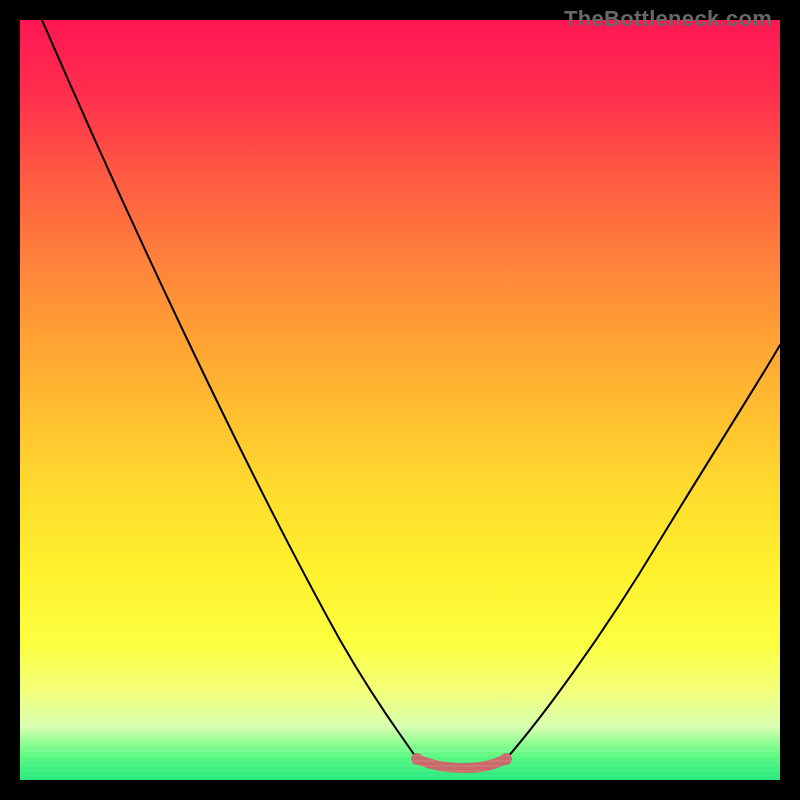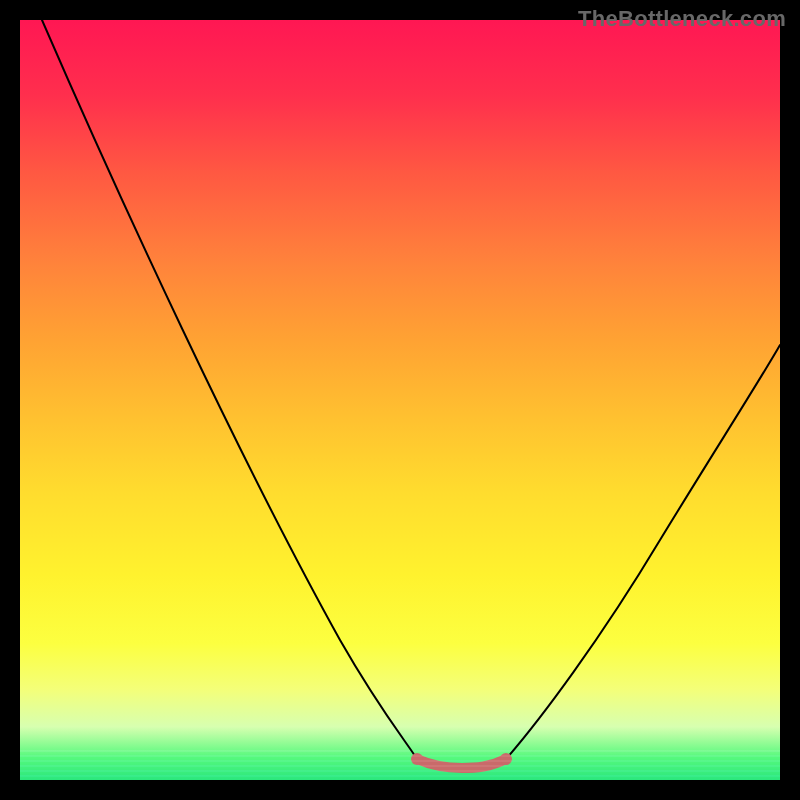--- a/index.html
+++ b/index.html
@@ -13,21 +13,21 @@
   }
   .stage {
     position: relative;
     width: 800px;
     height: 800px;
     background: #000;
   }
   .watermark {
     position: absolute;
     top: 6px;
-    right: 14px;
+    right: 28px;
     color: #686868;
     font-size: 22px;
     font-weight: 600;
     letter-spacing: 0.3px;
     z-index: 50;
     user-select: none;
   }
   .plot-area {
     position: absolute;
     left: 20px;

